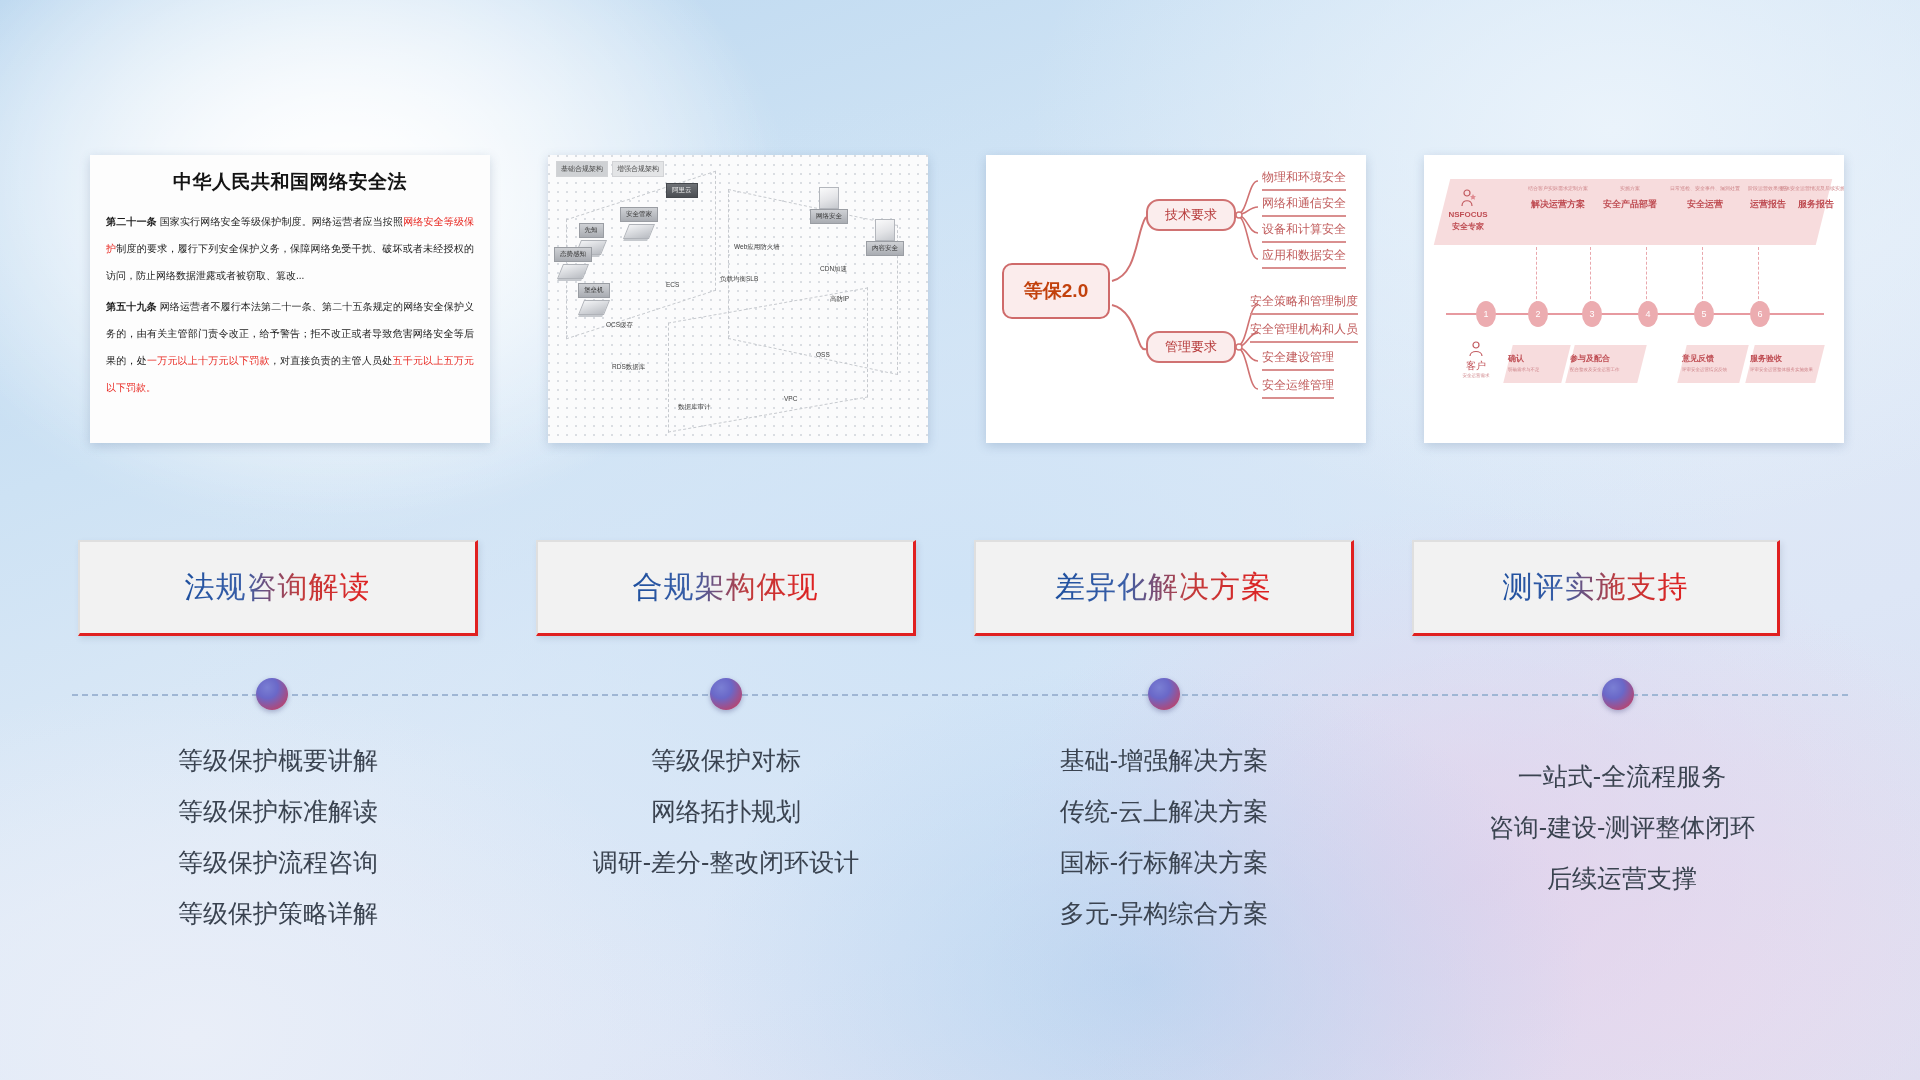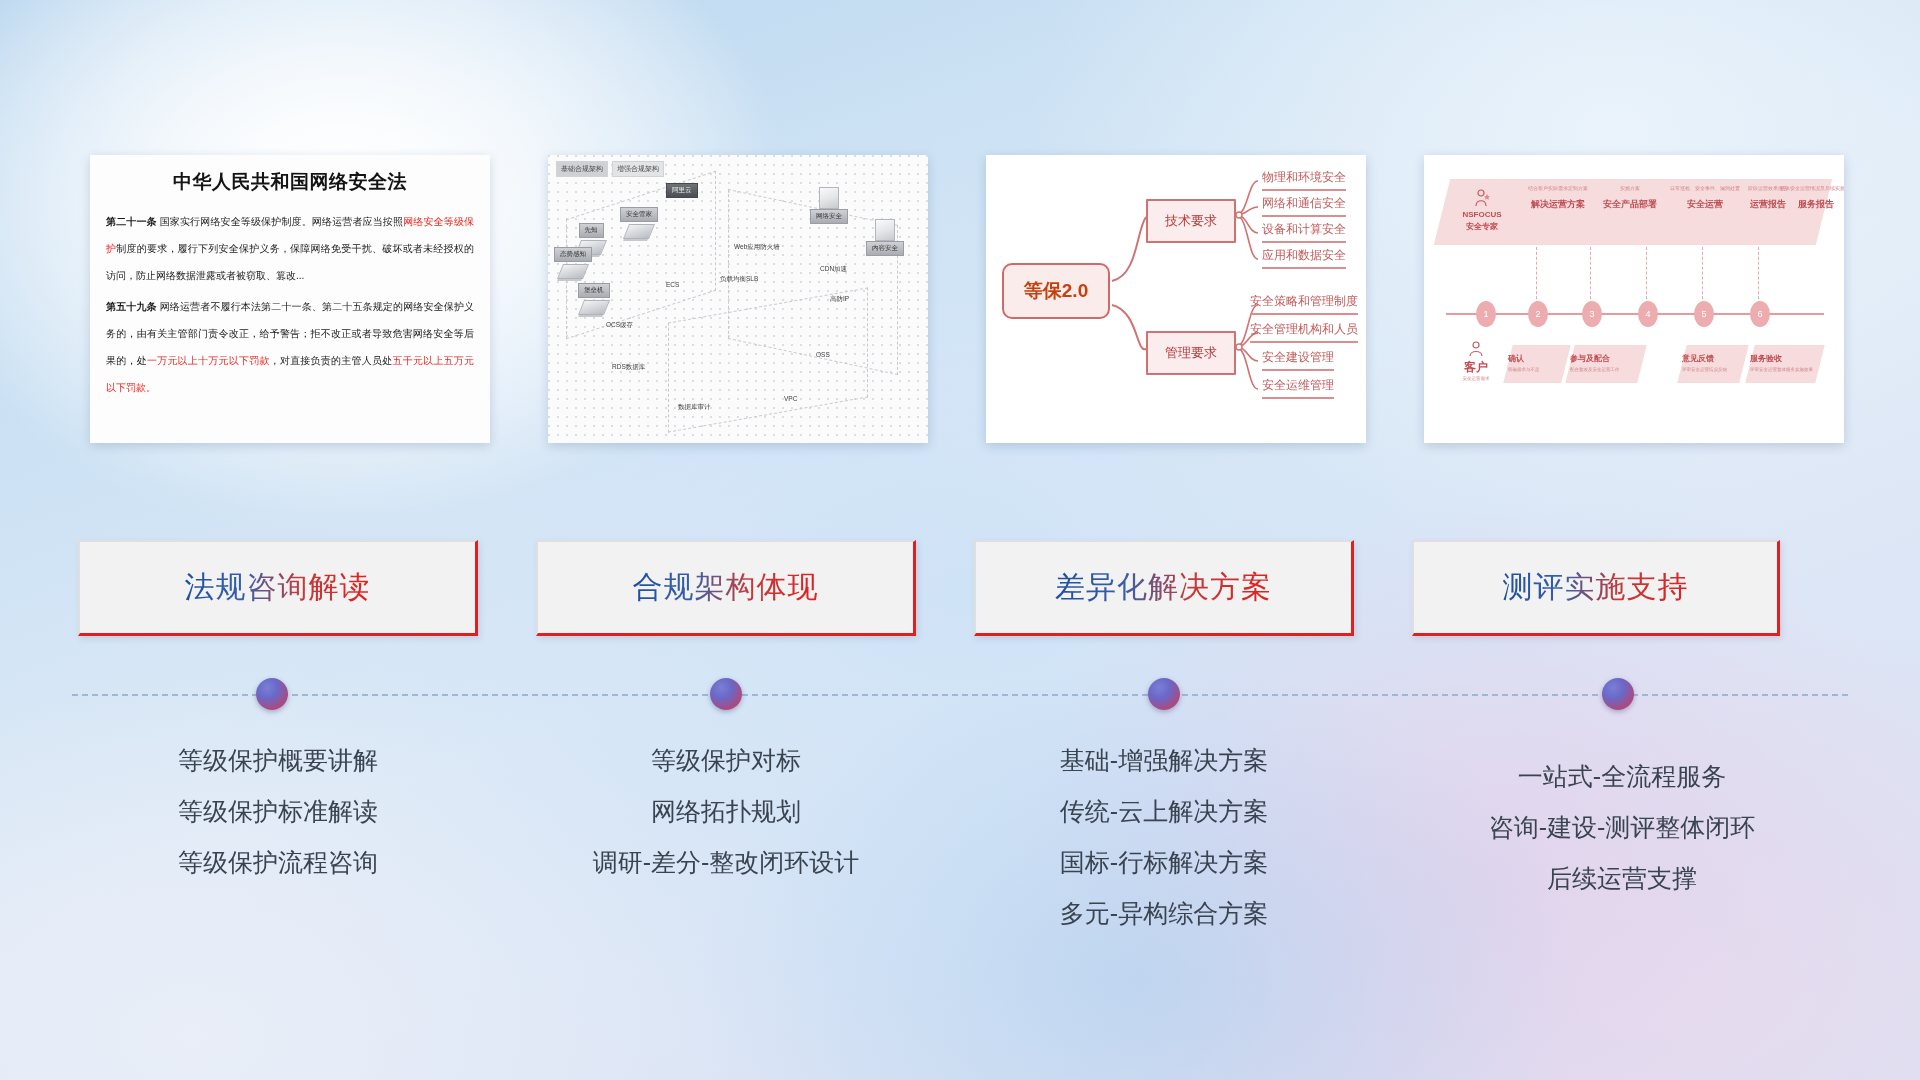--- a/index.html
+++ b/index.html
@@ -102,43 +102,43 @@
 
   
   .mind { position: absolute; inset: 0; background: #ffffff; }
   .mm-center {
     position: absolute; left: 16px; top: 108px; width: 108px; height: 56px;
     border: 2.5px solid #cf6a6a; border-radius: 10px; background: #fbecec;
     display: flex; align-items: center; justify-content: center;
     color: #c2410c; font-size: 19px; font-weight: 600;
   }
   .mm-branch {
-    position: absolute; border: 2px solid #d07272; border-radius: 1px;
+    position: absolute; border: 2px solid #d07272; border-radius: 13px;
     background: #fbeded; color: #b63b3b; font-size: 13px;
     display: flex; align-items: center; justify-content: center;
-    width: 90px; height: 44px;
+    width: 90px; height: 32px;
   }
   .mm-b1 { left: 160px; top: 44px; }
   .mm-b2 { left: 160px; top: 176px; }
   .mm-leaf {
     position: absolute; color: #c05b5b; font-size: 12px; white-space: nowrap;
     padding-bottom: 3px; border-bottom: 2px solid #d98f8f;
   }
 
   
   .nsf { position: absolute; inset: 0; background: #ffffff; }
   .nsf-band {
     position: absolute; left: 18px; top: 24px; width: 382px; height: 66px;
     background: #f7dcdd;
     transform: skewX(-14deg);
   }
   .nsf-step { position: absolute; text-align: center; color: #c25b60; }
   .nsf-sub { font-size: 5px; color: #d08a8e; white-space: nowrap; }
   .nsf-main { font-size: 9px; font-weight: bold; color: #bf4d53; white-space: nowrap; margin-top: 7px; }
-  .nsf-expert { position: absolute; left: 28px; top: 34px; width: 60px; text-align: center; }
+  .nsf-expert { position: absolute; left: 14px; top: 34px; width: 60px; text-align: center; }
   .nsf-expert .nm { font-size: 8px; font-weight: bold; color: #bf4d53; line-height: 12px; }
   .nsf-oval {
     position: absolute; width: 20px; height: 26px; border-radius: 50%;
     background: #ecacb0; color: #fff; font-size: 9px;
     display: flex; align-items: center; justify-content: center;
   }
   .nsf-axis { position: absolute; left: 22px; top: 158px; width: 378px; height: 2px; background: #e79aa0; }
   .nsf-dash { position: absolute; width: 1px; border-left: 1px dashed #e9a7ac; }
   .nsf-tag {
     position: absolute; background: #f7dcdd; transform: skewX(-14deg);
@@ -366,21 +366,21 @@
       <div class="nsf-oval" style="left:158px; top:146px;">3</div>
       <div class="nsf-oval" style="left:214px; top:146px;">4</div>
       <div class="nsf-oval" style="left:270px; top:146px;">5</div>
       <div class="nsf-oval" style="left:326px; top:146px;">6</div>
 
       <div class="nsf-cust" style="left:22px; top:186px;">
         <svg width="18" height="16" viewBox="0 0 18 16" style="display:block;margin:0 auto 2px;">
           <circle cx="9" cy="4" r="3" fill="none" stroke="#c25b60" stroke-width="1.2"></circle>
           <path d="M3 15 C3 9, 15 9, 15 15" fill="none" stroke="#c25b60" stroke-width="1.2"></path>
         </svg>
-        <div style="font-size:12px;font-weight:bold;color:#bf4d53;">客户</div>
+        <div style="font-size:10px;font-weight:normal;color:#bf4d53;">客户</div>
         <div style="font-size:4.5px;color:#cf868b;">安全运营需求</div>
       </div>
 
       <div class="nsf-tag" style="left:84px; top:190px; width:58px;"></div>
       <div class="nsf-tag-txt" style="left:84px; top:198px; width:58px;">
         <div class="t1">确认</div>
         <div class="t2">明确需求与不足</div>
       </div>
 
       <div class="nsf-tag" style="left:146px; top:190px; width:72px;"></div>
@@ -426,20 +426,21 @@
   <div class="tl-dot" style="left:1148px;"></div>
   <div class="tl-dot" style="left:1602px;"></div>
 </div>
 
 <div class="lists">
 
   <div class="list-col col-1">
     <div class="list-item">等级保护概要讲解</div>
     <div class="list-item">等级保护标准解读</div>
     <div class="list-item">等级保护流程咨询</div>
+    <div class="list-item">等级保护策略详解</div>
   </div>
 
   <div class="list-col col-2">
     <div class="list-item">等级保护对标</div>
     <div class="list-item">网络拓扑规划</div>
     <div class="list-item">调研-差分-整改闭环设计</div>
   </div>
 
   <div class="list-col col-3">
     <div class="list-item">基础-增强解决方案</div>

